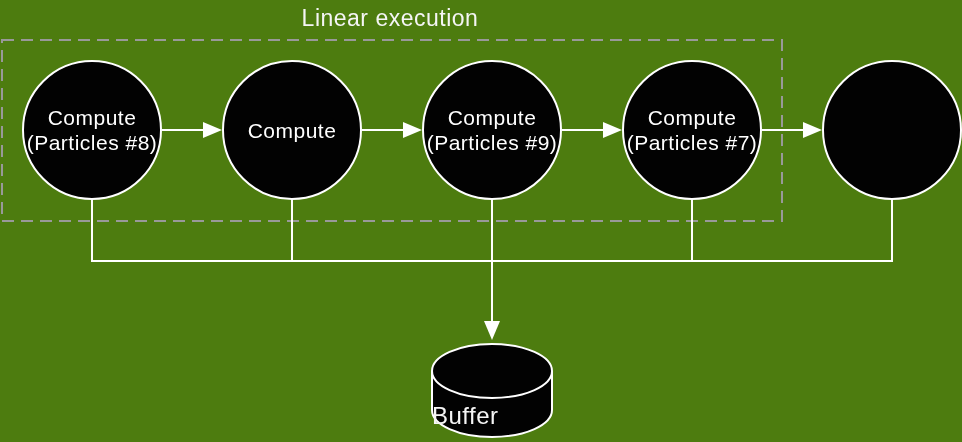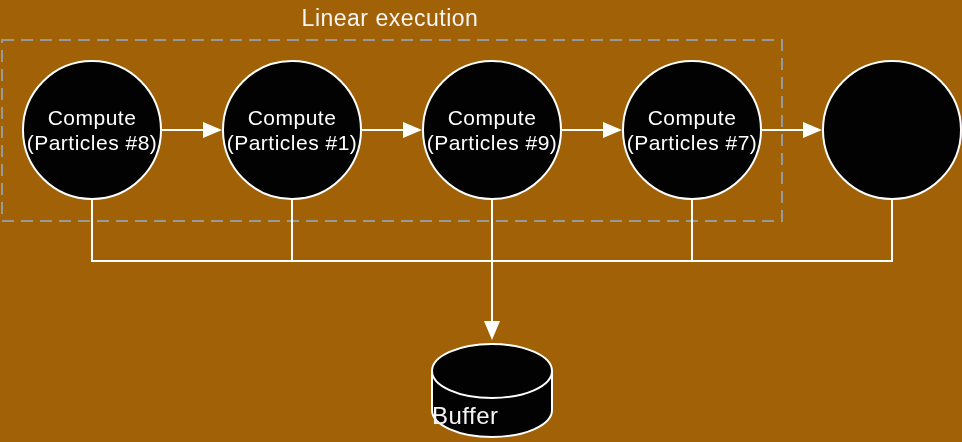--- a/index.html
+++ b/index.html
@@ -4,21 +4,21 @@
 <style>
   html, body {
     margin: 0;
     padding: 0;
     background: #131313;
   }
   .stage {
     position: relative;
     width: 962px;
     height: 442px;
-    background: #a16207;
+    background: #4d7c0f;
     overflow: hidden;
     font-family: "Liberation Sans", sans-serif;
     color: #ffffff;
   }
   .stage svg.wires {
     position: absolute;
     left: 0;
     top: 0;
   }
   .diagram-title {
@@ -114,21 +114,20 @@
   </svg>
 
   <div class="diagram-title">Linear execution</div>
 
   <div class="node node-0">
     <span class="node-label">Compute</span>
     <span class="node-sublabel">(Particles #8)</span>
   </div>
   <div class="node node-1">
     <span class="node-label">Compute</span>
-    <span class="node-sublabel">(Particles #1)</span>
   </div>
   <div class="node node-2">
     <span class="node-label">Compute</span>
     <span class="node-sublabel">(Particles #9)</span>
   </div>
   <div class="node node-3">
     <span class="node-label">Compute</span>
     <span class="node-sublabel">(Particles #7)</span>
   </div>
   <div class="node node-4">

